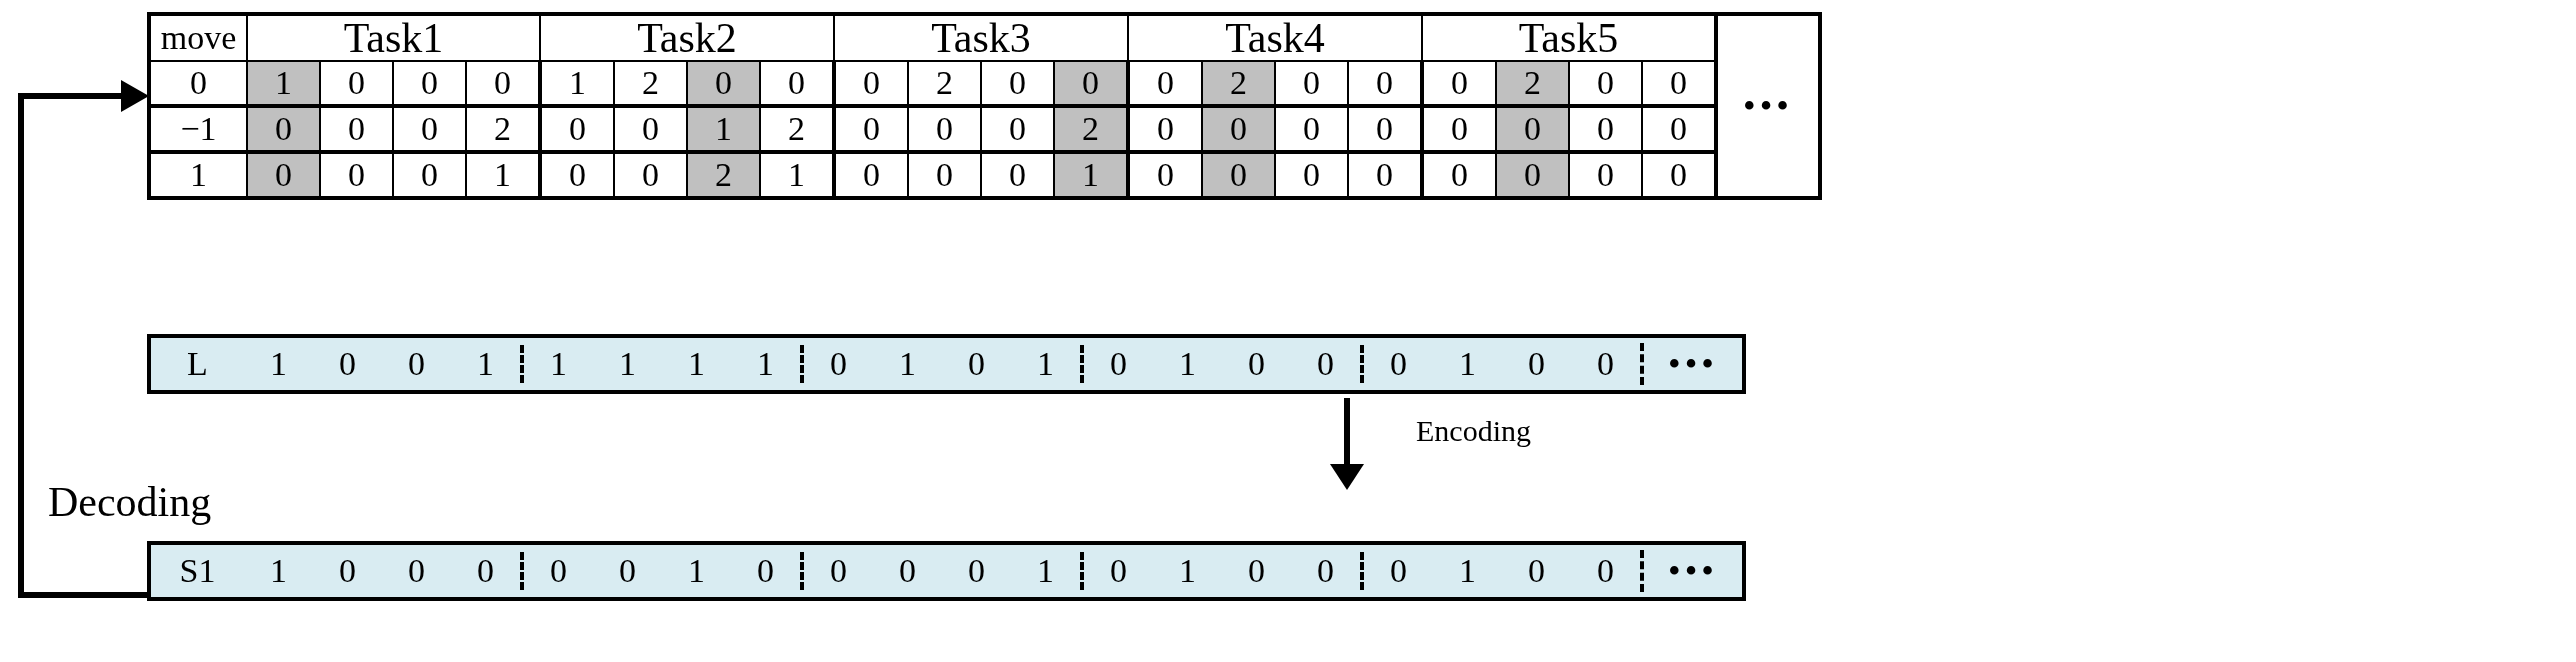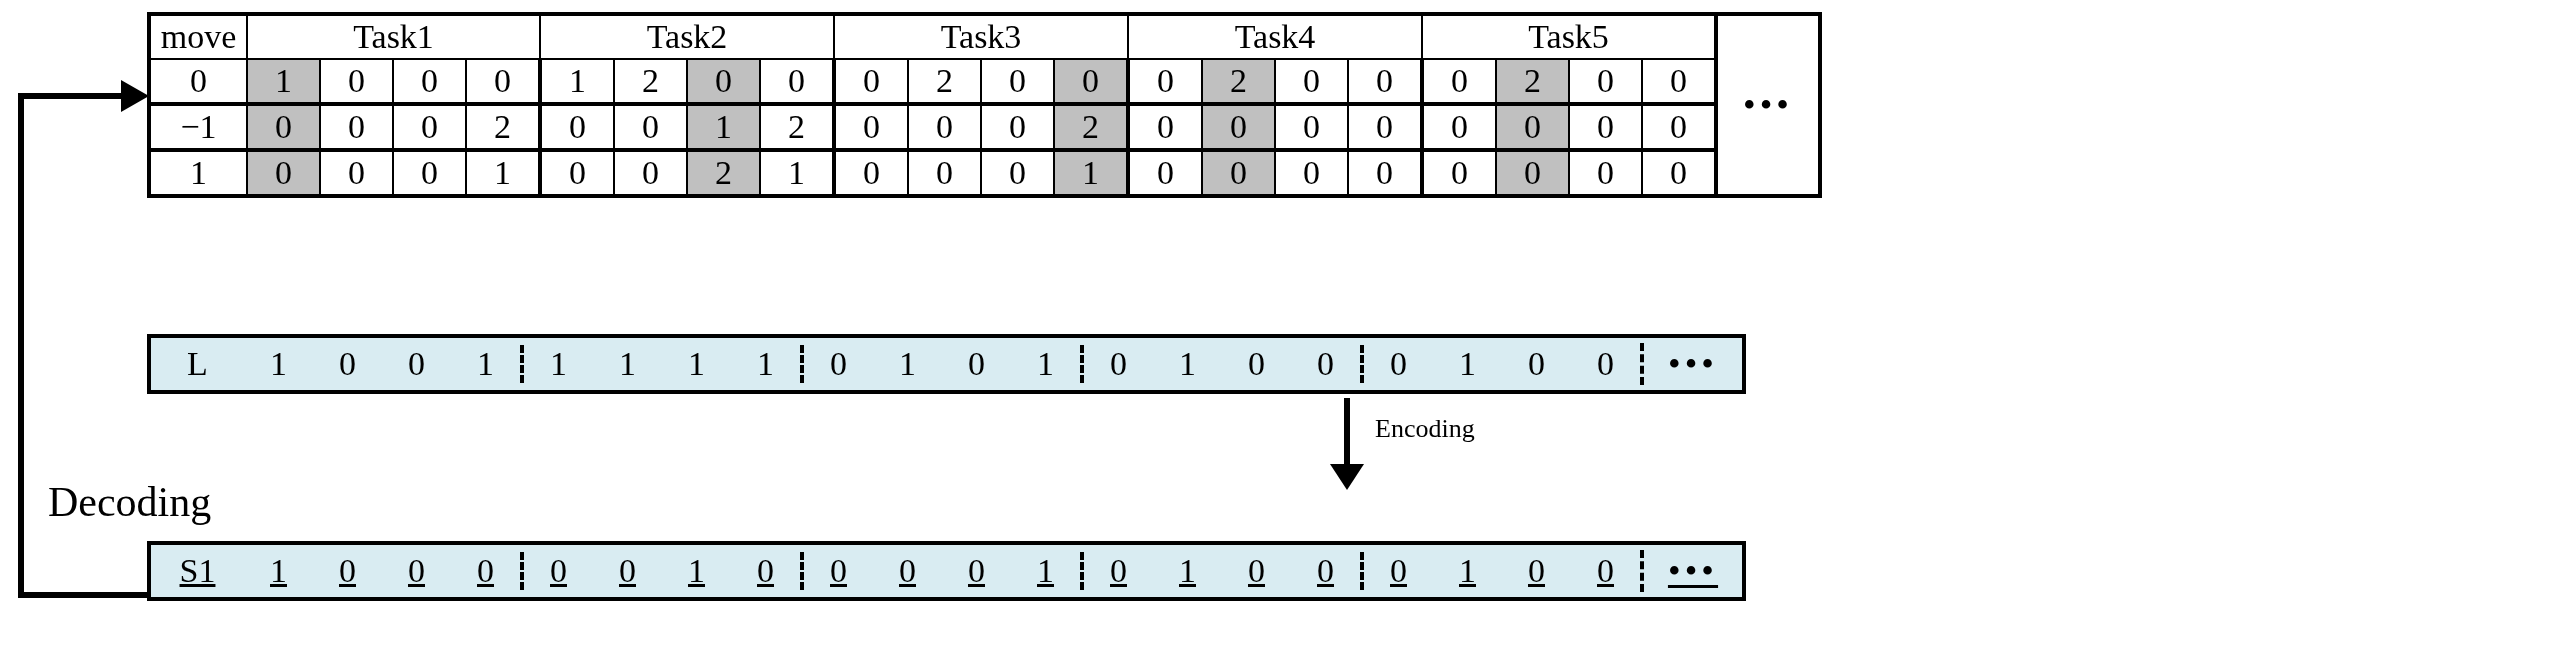--- a/index.html
+++ b/index.html
@@ -5,47 +5,47 @@
   html,body{margin:0;padding:0;background:#ffffff;}
   body{width:2576px;height:662px;font-family:"Liberation Serif","DejaVu Serif",serif;color:#000;}
   #stage{position:relative;width:2576px;height:662px;overflow:hidden;}
 
   
   #matrix{position:absolute;left:147px;top:11.6px;border-collapse:collapse;
           border:4.1px solid #000;background:#fde047;}
   #matrix td{border:2.5px solid #000;text-align:center;vertical-align:middle;
              font-size:34px;line-height:1;background:#fff;}
   #matrix td.movehdr{width:93px;height:40px;}
-  #matrix td.taskhdr{height:40px;font-size:34px;}
+  #matrix td.taskhdr{height:40px;font-size:42px;}
   #matrix td.movecell{width:93px;height:40px;}
   #matrix td.cell{width:69px;height:40px;}
   #matrix td.shaded{background:#c0c0c0;}
   #matrix td.dots{width:98px;font-size:36px;letter-spacing:4.1px;border-left:4.1px solid #000;}
   #matrix tr.thickrow > td{border-top:4.1px solid #000;}
   #matrix td.thickright{border-right:4.1px solid #000;}
 
   
   .bar{position:absolute;background:#d9ecf2;border:4.1px solid #000;
        display:flex;align-items:center;height:60px;box-sizing:border-box;}
   .bar .lbl{width:93px;text-align:center;font-size:34px;}
   .bar .grp{display:flex;border-left:0;}
   .bar .grp.sep{border-left:4.1px dashed #000;}
   .bar .bit{width:69px;text-align:center;font-size:34px;}
   .bar .tail{width:98px;text-align:center;font-size:36px;letter-spacing:4.1px;
              border-left:4.1px dashed #000;}
 
   #barL{left:147px;top:334px;}
-  #barS{left:147px;top:541px;text-decoration:underline;}
+  #barS{left:147px;top:541px;}
 
   
   .enc-arrow{position:absolute;left:1344px;top:398px;width:5.8px;height:73px;background:#000;}
   .enc-head{position:absolute;left:1330px;top:464px;width:0;height:0;
             border-left:17.4px solid transparent;border-right:17.4px solid transparent;
             border-top:26.5px solid #000;}
-  .enc-label{position:absolute;left:1375px;top:414px;font-size:26px;}
+  .enc-label{position:absolute;left:1416px;top:414px;font-size:30px;}
 
   .dec-label{position:absolute;left:48px;top:478px;font-size:42px;}
   .dec-v{position:absolute;left:18px;top:93px;width:5.8px;height:505px;background:#000;}
   .dec-hbot{position:absolute;left:18px;top:592px;width:131px;height:5.8px;background:#000;}
   .dec-htop{position:absolute;left:18px;top:93px;width:109px;height:5.8px;background:#000;}
   .dec-head{position:absolute;left:121px;top:80px;width:0;height:0;
             border-top:16.6px solid transparent;border-bottom:16.6px solid transparent;
             border-left:28px solid #000;}
 </style>
 </head>

